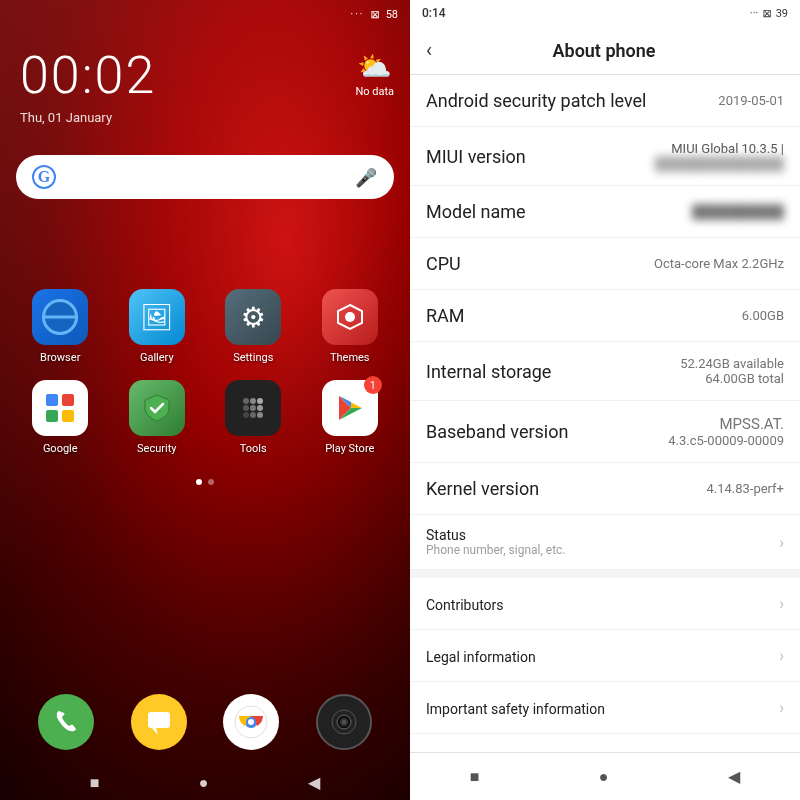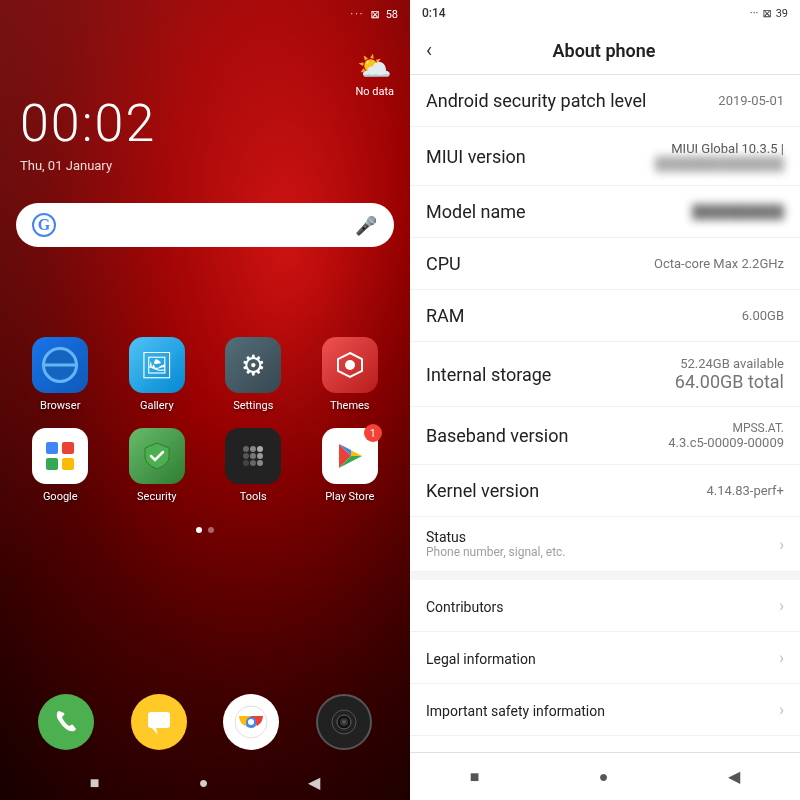--- a/index.html
+++ b/index.html
@@ -59,21 +59,20 @@
       position: relative;
       z-index: 10;
       padding: 20px 20px 10px;
     }
 
     .clock-time {
       color: white;
       font-size: 52px;
       font-weight: 300;
       letter-spacing: 2px;
-      margin-top: 48px;
     }
 
     .clock-date {
       color: rgba(255,255,255,0.85);
       font-size: 13px;
       margin-top: 4px;
     }
 
     .weather-widget {
       position: absolute;
@@ -614,28 +613,28 @@
 
     <div class="settings-row">
       <span class="label">RAM</span>
       <span class="value">6.00GB</span>
     </div>
 
     <div class="settings-row">
       <span class="label">Internal storage</span>
       <div style="text-align:right;">
         <div style="font-size:13px;color:#757575;">52.24GB available</div>
-        <div style="font-size:18px;color:#757575;">64.00GB total</div>
+        <div style="font-size:13px;color:#757575;">64.00GB total</div>
       </div>
     </div>
 
     <div class="settings-row">
       <span class="label">Baseband version</span>
       <div style="text-align:right;">
-        <div style="font-size:12px;color:#757575;">MPSS.AT.</div>
+        <div style="font-size:15px;color:#757575;">MPSS.AT.</div>
         <div style="font-size:13px;color:#757575;">4.3.c5-00009-00009</div>
       </div>
     </div>
 
     <div class="settings-row">
       <span class="label">Kernel version</span>
       <span class="value">4.14.83-perf+</span>
     </div>
 
     <div class="status-row">

